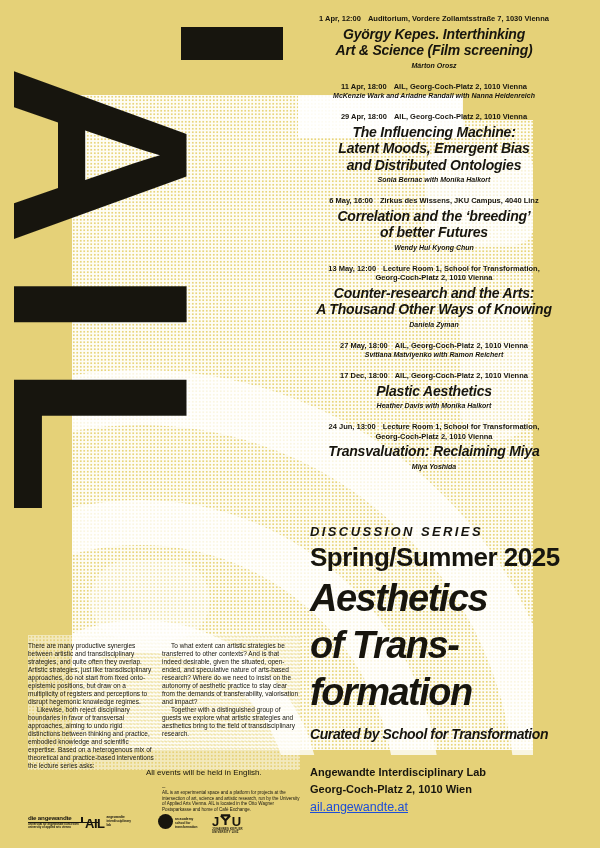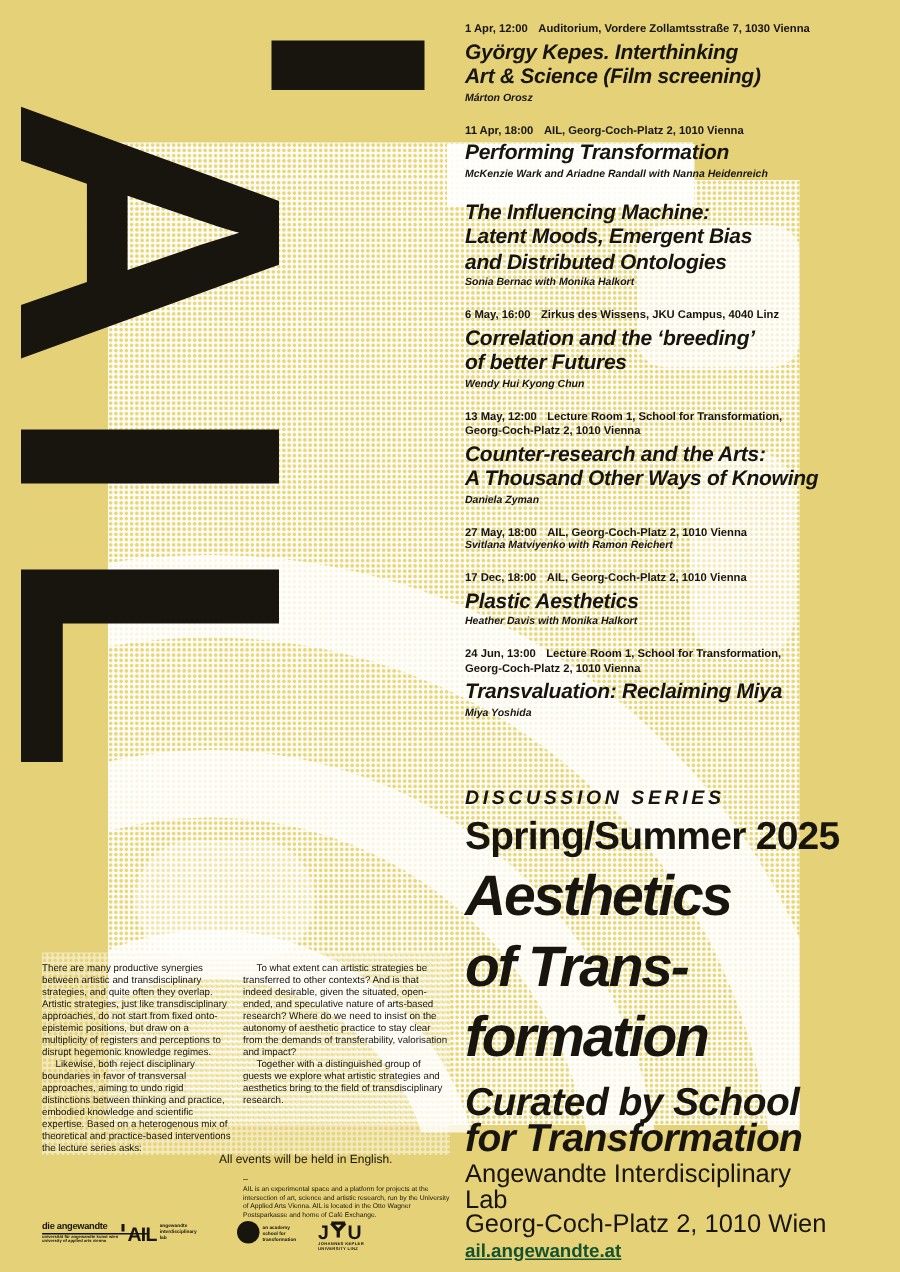--- a/index.html
+++ b/index.html
@@ -32,34 +32,34 @@
   
   .bigmark-wrap{position:absolute;left:-5px;top:50px;width:230px;height:500px;z-index:3;}
   .bigmark{
     position:absolute;left:-135px;top:135px;width:500px;height:230px;
     transform:rotate(90deg);
     font-size:250px;line-height:250px;font-weight:bold;
     letter-spacing:24px;padding-left:15px;white-space:nowrap;
   }
   .bigtick{position:absolute;left:181px;top:27px;width:102px;height:33px;background:#17150e;z-index:3;}
   
-  .events{position:absolute;left:310px;top:14px;width:248px;z-index:4;}
+  .events{position:absolute;left:310px;top:14px;width:248px;z-index:4;text-align:center;}
   .event{margin-bottom:12px;}
   .evt-meta{font-size:7.5px;line-height:9.5px;font-weight:bold;}
   .evt-loc{margin-left:7px;white-space:pre-line;}
   .evt-title{font-size:14px;line-height:16.5px;font-weight:bold;font-style:italic;margin:2px 0 2px;white-space:pre-line;letter-spacing:-.2px;}
   .evt-speakers{font-size:7px;line-height:9px;font-weight:bold;font-style:italic;}
   
   .series{position:absolute;left:310px;top:524px;width:250px;z-index:4;}
   .series-label{font-size:13px;font-weight:bold;font-style:italic;letter-spacing:2.4px;}
   .season{font-size:26px;font-weight:bold;letter-spacing:-.5px;margin-top:3px;}
   .series-title{font-size:38px;line-height:47px;font-weight:bold;font-style:italic;letter-spacing:-1.5px;margin-top:2px;white-space:pre-line;}
-  .curated{font-size:26px;line-height:24px;font-weight:bold;font-style:italic;letter-spacing:-.4px;margin-top:6px;}
-  .address{font-size:17px;line-height:16.5px;font-weight:normal;margin-top:5px;white-space:pre-line;}
-  .site-link{font-size:12.5px;font-weight:bold;color:#14532d;text-decoration:underline;display:inline-block;margin-top:1px;}
+  .curated{font-size:14px;line-height:24px;font-weight:bold;font-style:italic;letter-spacing:-.4px;margin-top:6px;}
+  .address{font-size:11px;line-height:16.5px;font-weight:bold;margin-top:18px;white-space:pre-line;}
+  .site-link{font-size:12.5px;font-weight:normal;color:#1d4ed8;text-decoration:underline;display:inline-block;margin-top:1px;}
   
   .col{position:absolute;top:642px;font-size:6.5px;line-height:8px;z-index:4;}
   .col1{left:28px;width:127px;}
   .col2{left:162px;width:137px;}
   .col p{margin:0;}
   .col p.indent{text-indent:9px;}
   .note{position:absolute;left:146px;top:768px;font-size:8px;z-index:4;}
   .footnote{position:absolute;left:162px;top:784px;width:138px;font-size:4.5px;line-height:5.6px;z-index:4;}
   .footnote .dash{display:block;font-size:6px;line-height:6px;}
   
@@ -109,25 +109,25 @@
 
     <div class="event">
       <div class="evt-meta"><span>1 Apr, 12:00</span><span class="evt-loc">Auditorium, Vordere Zollamtsstraße 7, 1030 Vienna</span></div>
       <div class="evt-title">György Kepes. Interthinking
 Art &amp; Science (Film screening)</div>
       <div class="evt-speakers">Márton Orosz</div>
     </div>
 
     <div class="event">
       <div class="evt-meta"><span>11 Apr, 18:00</span><span class="evt-loc">AIL, Georg-Coch-Platz 2, 1010 Vienna</span></div>
-      <div class="evt-title">Performing Transformation</div>
       <div class="evt-speakers">McKenzie Wark and Ariadne Randall with Nanna Heidenreich</div>
     </div>
 
     <div class="event">
+      <div class="evt-meta"><span>29 Apr, 18:00</span><span class="evt-loc">AIL, Georg-Coch-Platz 2, 1010 Vienna</span></div>
       <div class="evt-title">The Influencing Machine:
 Latent Moods, Emergent Bias
 and Distributed Ontologies</div>
       <div class="evt-speakers">Sonia Bernac with Monika Halkort</div>
     </div>
 
     <div class="event">
       <div class="evt-meta"><span>6 May, 16:00</span><span class="evt-loc">Zirkus des Wissens, JKU Campus, 4040 Linz</span></div>
       <div class="evt-title">Correlation and the ‘breeding’
 of better Futures</div>

